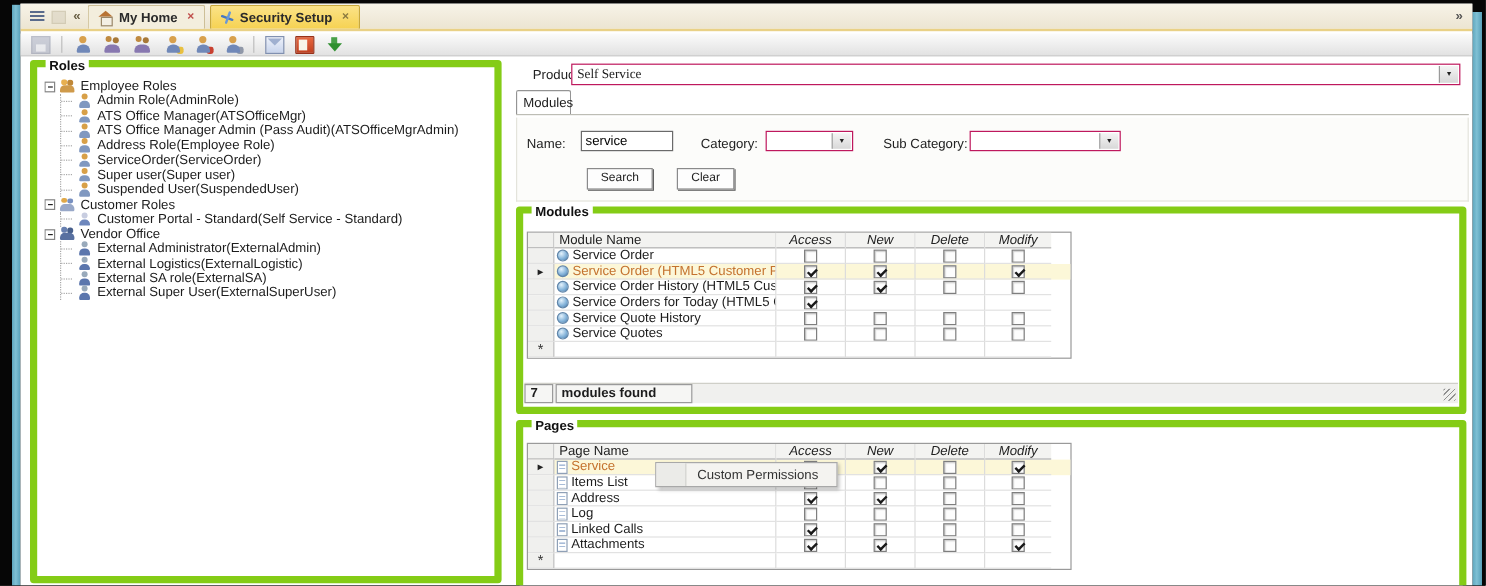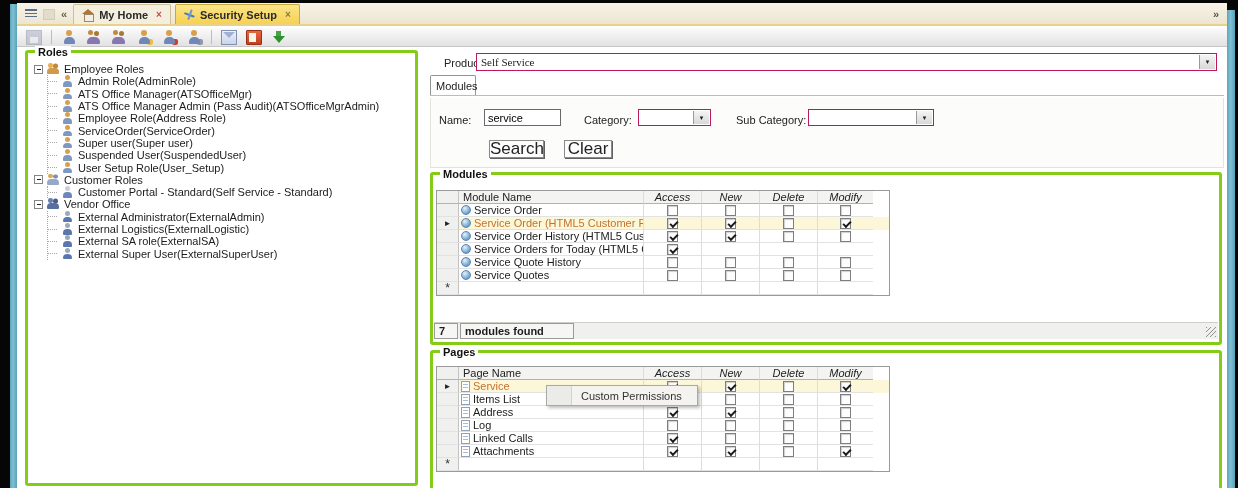--- a/index.html
+++ b/index.html
@@ -64,21 +64,21 @@
   .ti-mail { background:linear-gradient(#eef2fa,#c8d4ec); border:1px solid #8090b0; }
   .ti-mail::before { content:""; position:absolute; left:1px; top:1px; border-left:6.5px solid transparent;
     border-right:6.5px solid transparent; border-top:6px solid #a0b0d0; }
   .ti-book-red { background:linear-gradient(#e86840,#c04020); border:1px solid #983018; border-radius:1px; }
   .ti-book-red::after { content:""; position:absolute; left:2px; top:2px; width:7px; height:9px; background:#f8f4e8; }
   .ti-arrow-green::before { content:""; position:absolute; left:5px; top:1px; width:5px; height:6px; background:#48a048; }
   .ti-arrow-green::after { content:""; position:absolute; left:1.5px; top:6px; border-left:6px solid transparent;
     border-right:6px solid transparent; border-top:7px solid #309030; }
 
   
-  .groupbox { position:absolute; border:3px solid #84cc16; border-radius:3px; background:#fff; }
+  .groupbox { position:absolute; border:6px solid #84cc16; border-radius:3px; background:#fff; }
   .gb-title { position:absolute; top:-7px; left:7px; background:#fff; padding:0 3px;
     font-weight:bold; font-size:11px; color:#111; }
 
   .roles-box { left:8px; top:47px; width:393px; height:436px; }
   .tree { position:absolute; inset:10px 3px 3px 6px; overflow:hidden; }
   .trow { display:flex; align-items:center; gap:4px; height:12.3px; white-space:nowrap; }
   .tlabel { font-size:11px; }
   .expander { position:relative; width:9px; height:9px; border:1px solid #848484; background:#fff; flex:none; }
   .expander::after { content:""; position:absolute; left:1.5px; top:3px; width:4px; height:1px; background:#222; }
   .tkids { margin-left:13px; border-left:1px dotted #a8a8a8; padding-left:0; }
@@ -113,21 +113,21 @@
     display:flex; align-items:center; padding-left:5px; font-size:11px; }
   .tabline { position:absolute; left:413px; top:91.5px; width:794px; height:1px; background:#bdbdb5; }
 
   
   .search-panel { position:absolute; left:413px; top:95px; width:794px; height:70px;
     background:#fcfcfa; border:1px solid #e4e4dc; border-top:none; }
   .sp-lbl { position:absolute; font-size:11px; color:#222; }
   .txt { position:absolute; height:17px; background:#fff; border:1px solid #6a6a6a;
     font-size:11px; padding:1px 3px; font-family:"Liberation Sans",sans-serif; }
   .btn { position:absolute; height:18px; background:#fdfdfd; border:1px solid #8a8a8a;
-    box-shadow:1px 1px 0 #606060; font-size:17px; text-align:center; line-height:16px; color:#222; }
+    box-shadow:1px 1px 0 #606060; font-size:10px; text-align:center; line-height:16px; color:#222; }
 
   
   .grid { position:absolute; width:454px; border:1px solid #9a9a9a; background:#fff; }
   .grow { display:flex; height:13px; }
   .grow > span { border-right:1px solid #dcdcdc; border-bottom:1px solid #e2e2e2;
     display:flex; align-items:center; overflow:hidden; white-space:nowrap; flex:none; }
   .grow > .c-rh { width:22px; background:#f0f0ee; border-right:1px solid #c2c2c2;
     justify-content:center; font-size:8px; color:#222; }
   .grow > .c-name { width:185px; padding-left:2px; gap:3px; }
   .grow > .c-cb { width:58px; justify-content:center; }
@@ -237,41 +237,36 @@
               <span class="tlabel">ATS Office Manager(ATSOfficeMgr)</span>
             </div>
             <div class="trow">
               <span class="hline"></span>
               <span class="p-ico"></span>
               <span class="tlabel">ATS Office Manager Admin (Pass Audit)(ATSOfficeMgrAdmin)</span>
             </div>
             <div class="trow">
               <span class="hline"></span>
               <span class="p-ico"></span>
-              <span class="tlabel">Employee Role(Address Role)</span>
+              <span class="tlabel">Address Role(Employee Role)</span>
             </div>
             <div class="trow">
               <span class="hline"></span>
               <span class="p-ico"></span>
               <span class="tlabel">ServiceOrder(ServiceOrder)</span>
             </div>
             <div class="trow">
               <span class="hline"></span>
               <span class="p-ico"></span>
               <span class="tlabel">Super user(Super user)</span>
             </div>
             <div class="trow">
               <span class="hline"></span>
               <span class="p-ico"></span>
               <span class="tlabel">Suspended User(SuspendedUser)</span>
-            </div>
-            <div class="trow">
-              <span class="hline"></span>
-              <span class="p-ico"></span>
-              <span class="tlabel">User Setup Role(User_Setup)</span>
             </div>
           </div>
           <div class="trow">
             <span class="expander"></span>
             <span class="g-ico g-cus"></span>
             <span class="tlabel">Customer Roles</span>
           </div>
           <div class="tkids k-cus">
             <div class="trow">
               <span class="hline"></span>

